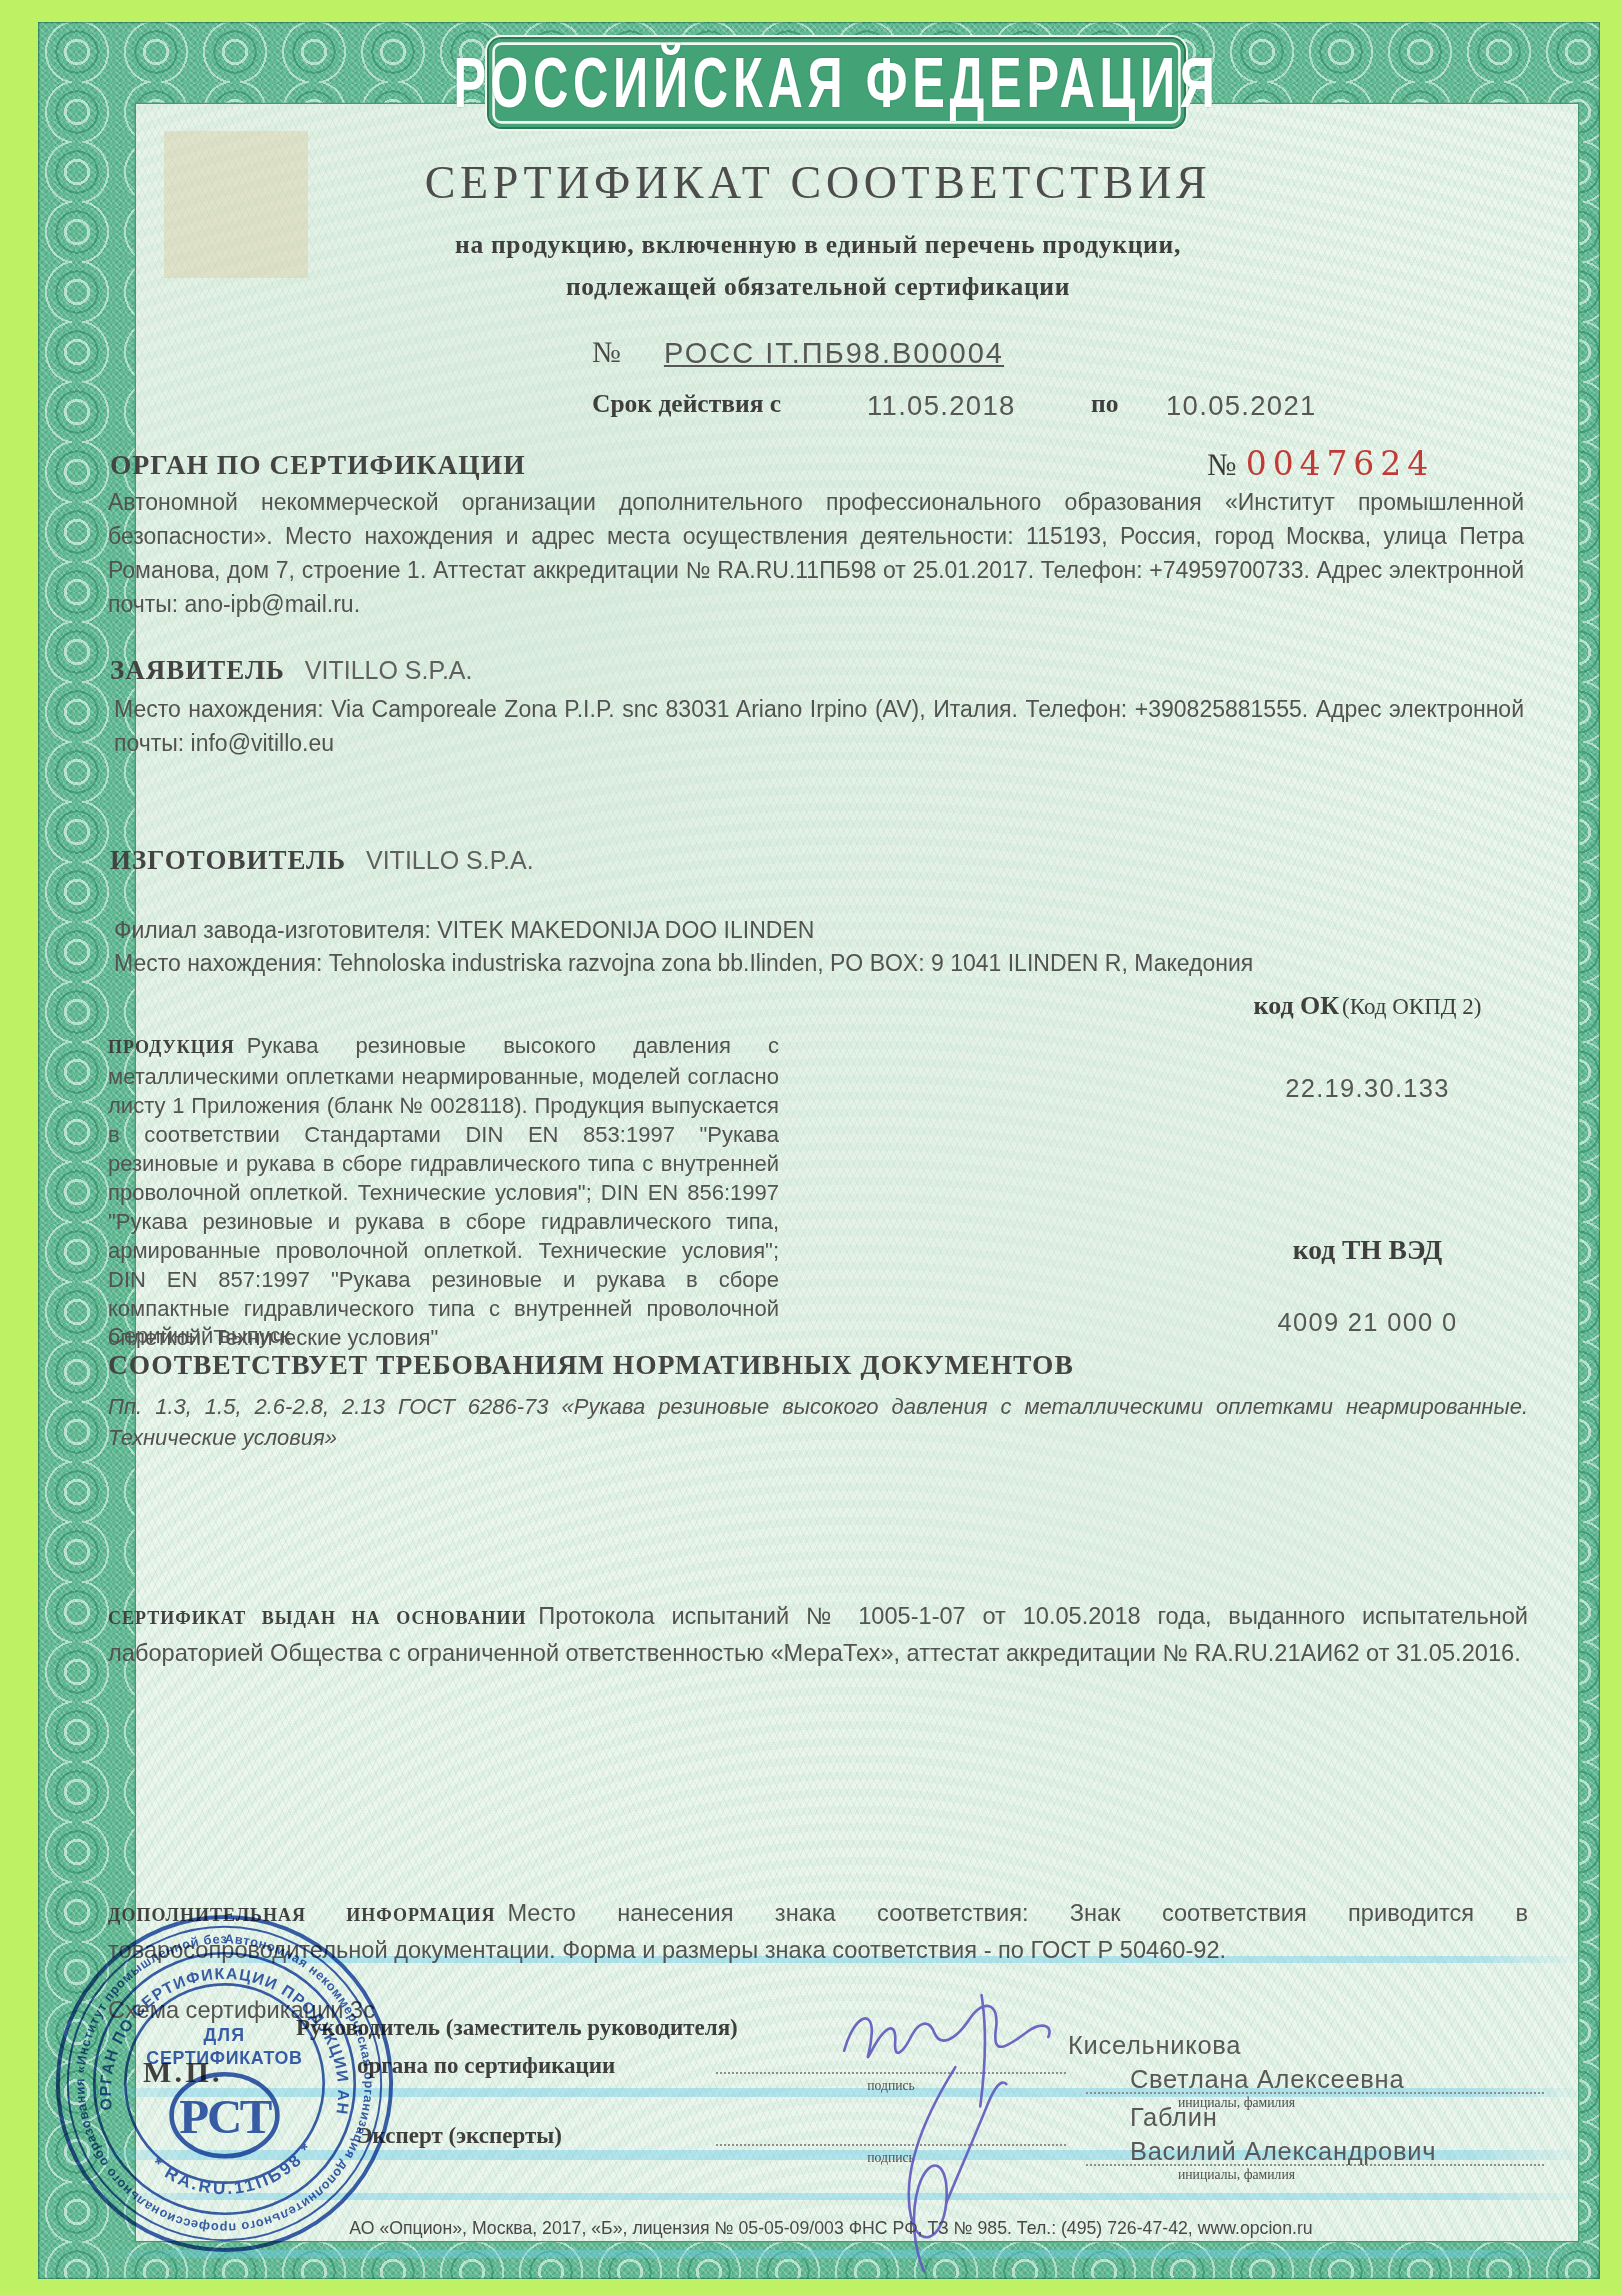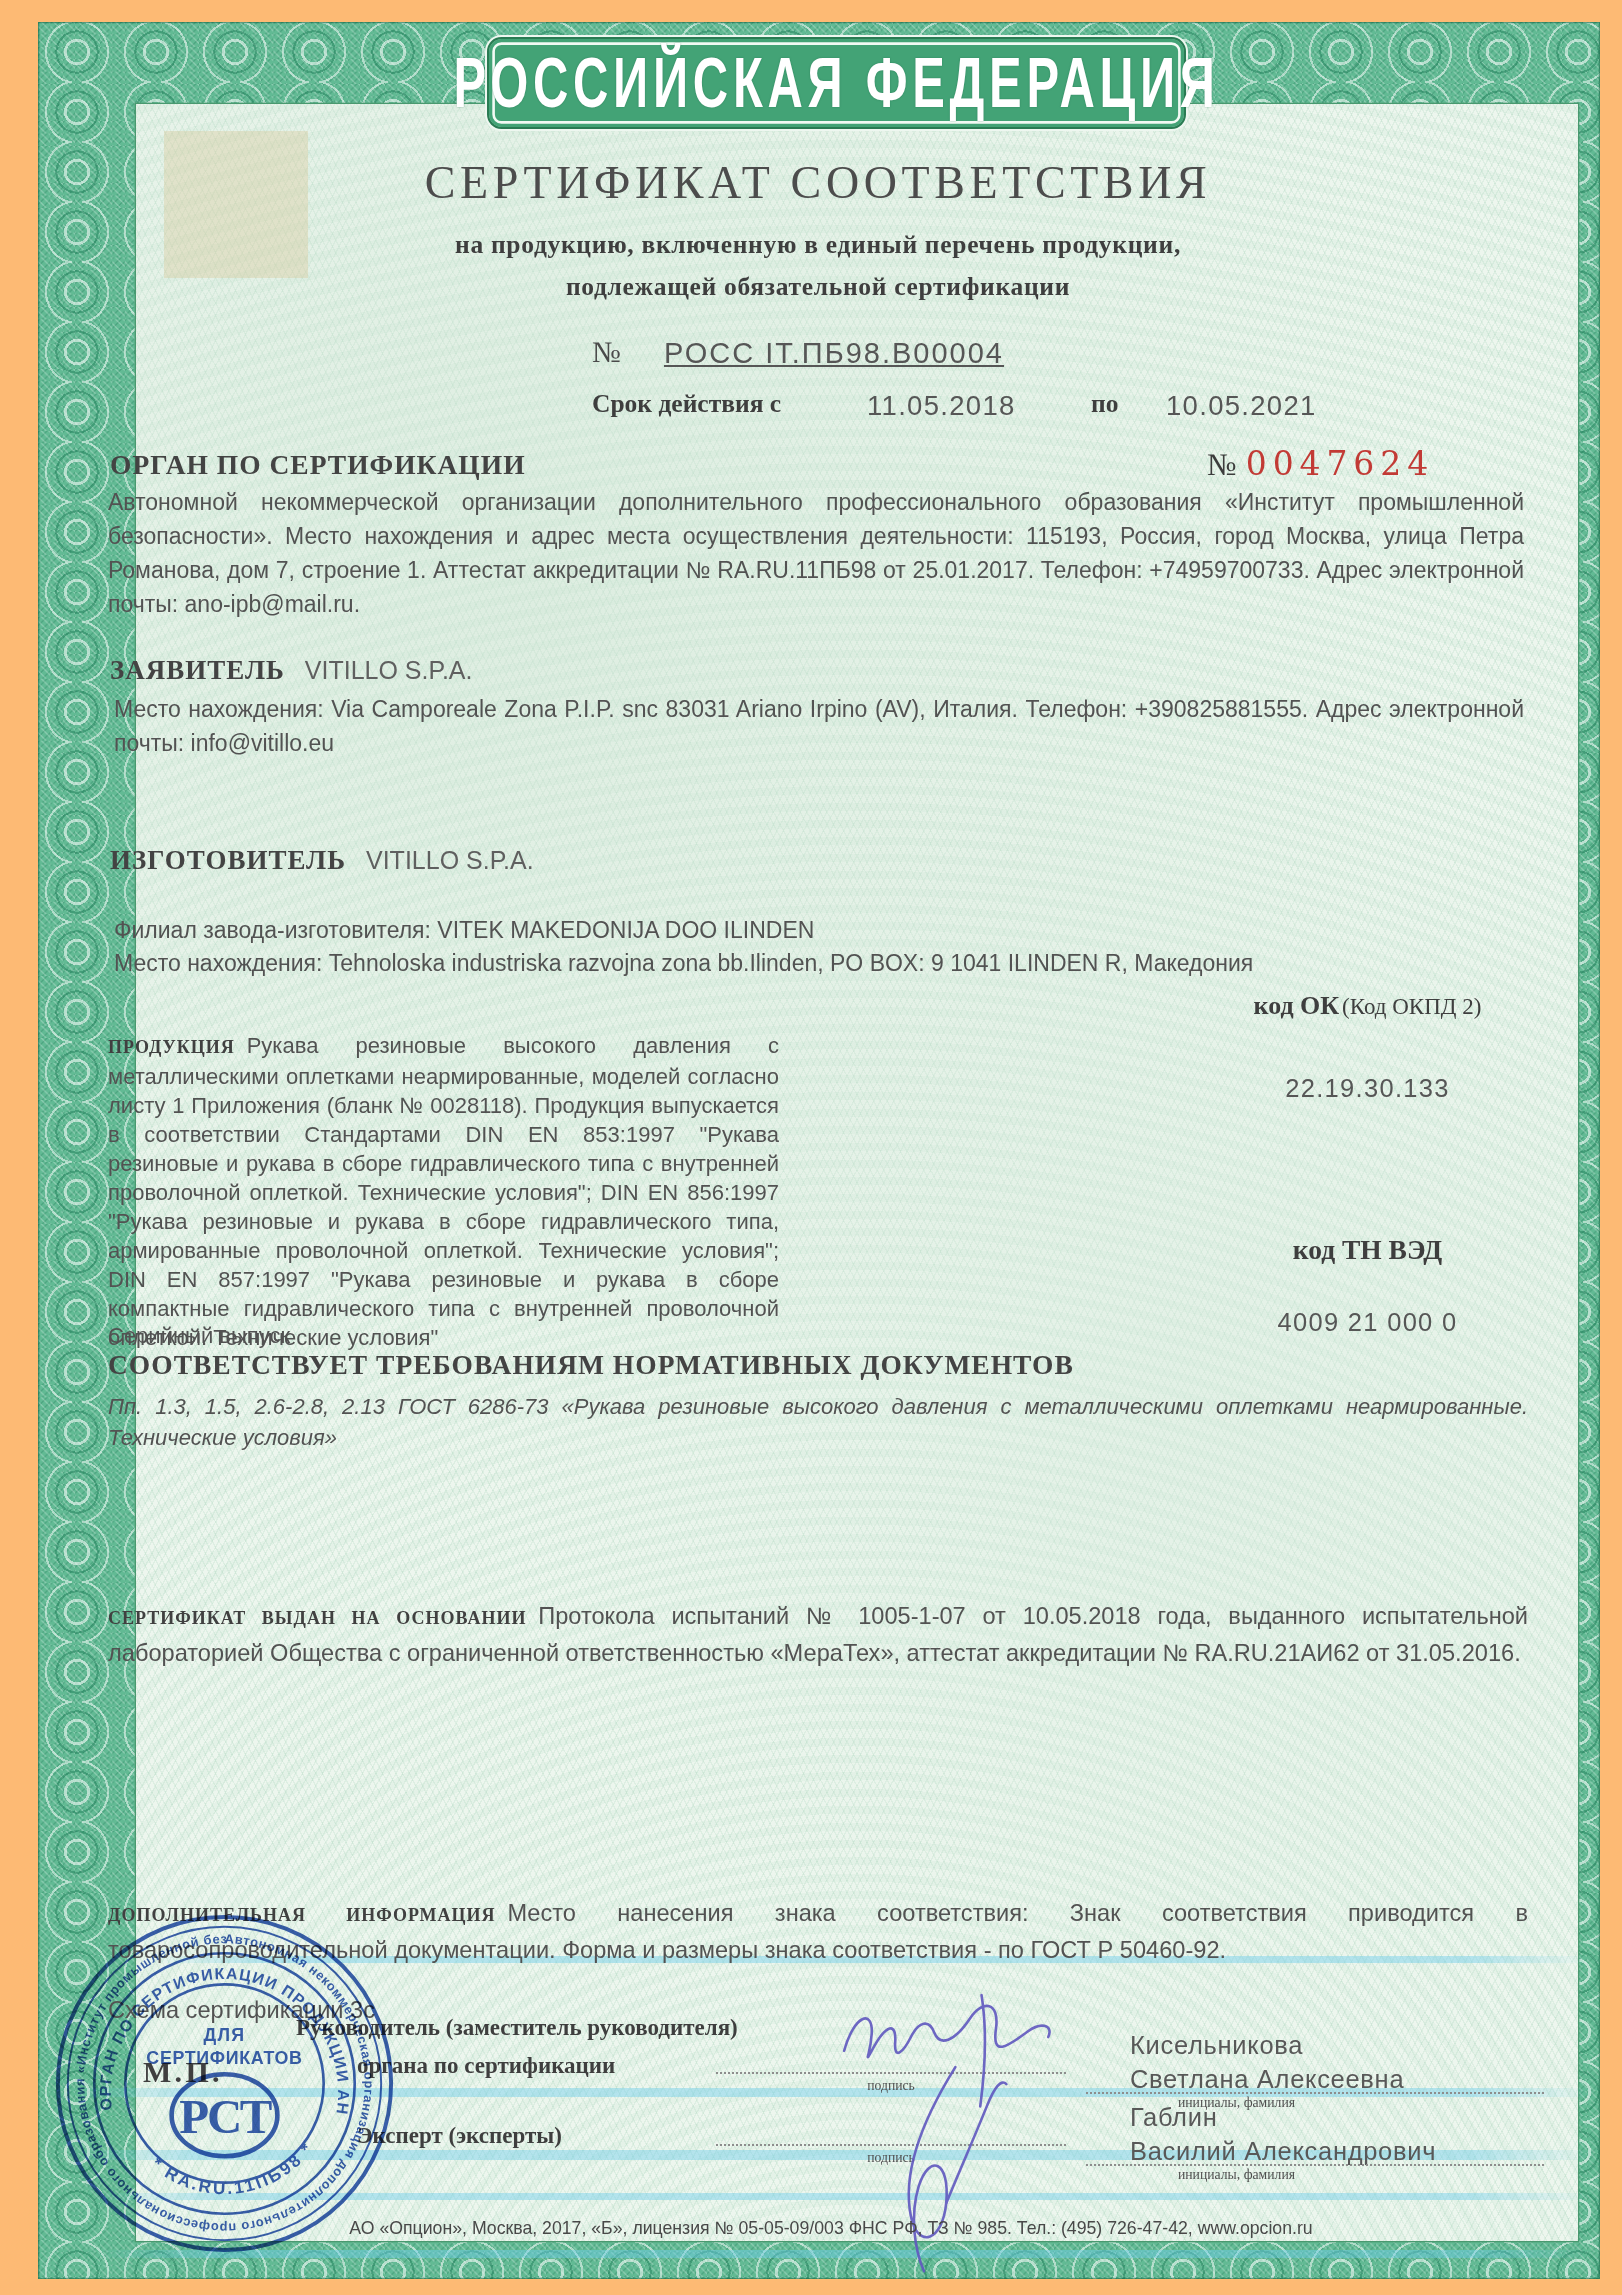--- a/index.html
+++ b/index.html
@@ -1,16 +1,16 @@
 <!DOCTYPE html>
 <html style="font-size:10.5px"><head>
 <meta charset="utf-8">
 <style>
   html,body{margin:0;padding:0;background:#f6f6f2;}
-  .canvas{position:relative;width:1622px;height:2295px;background:#fdba74;overflow:hidden;
+  .canvas{position:relative;width:1622px;height:2295px;background:#bef264;overflow:hidden;
           font-family:"Liberation Sans",sans-serif;}
   
   .scan-line{position:absolute;left:60px;top:26px;width:2px;height:150px;background:rgba(180,180,180,.5);}
   
   .frame{position:absolute;left:38px;top:22px;width:1562px;height:2257px;
     background-color:#62ba94;
     background-image:
       repeating-radial-gradient(circle at 39px 30px, rgba(255,255,255,0) 0 10.5px, rgba(255,255,255,.55) 10.5px 13px, rgba(255,255,255,0) 13px 19.6px, rgba(27,122,86,.45) 19.6px 21.6px, rgba(27,122,86,0) 21.6px 30px, rgba(255,255,255,.5) 30px 32px, rgba(255,255,255,0) 32px 39px),
       repeating-linear-gradient(45deg, rgba(255,255,255,.25) 0 1.3px, rgba(255,255,255,0) 1.3px 5.2px),
       repeating-linear-gradient(-45deg, rgba(23,110,78,.28) 0 1.3px, rgba(23,110,78,0) 1.3px 5.2px);
@@ -142,21 +142,21 @@
 
   <p class="para" style="left:108px;top:1896px;width:1420px;font-size:23.6px;line-height:35px;"><span class="inline-h">ДОПОЛНИТЕЛЬНАЯ ИНФОРМАЦИЯ</span><span>Место нанесения знака соответствия: Знак соответствия приводится в товаросопроводительной документации. Форма и размеры знака соответствия - по ГОСТ Р 50460-92.</span></p>
   <div class="body-txt" style="position:absolute;left:108px;top:1997px;font-size:23.6px;">Схема сертификации 3с</div>
 
   <div class="mp">М.П.</div>
 
   <div class="sig-label" style="left:296px;top:2015px;">Руководитель (заместитель руководителя)</div>
   <div class="sig-label" style="left:357px;top:2053px;">органа по сертификации</div>
   <div class="dotline" style="left:716px;top:2046px;width:350px;height:26px;"></div>
   <div class="cap" style="left:716px;top:2078px;width:350px;">подпись</div>
-  <div class="sig-name" style="left:1130px;top:2031px;">Кисельникова</div>
+  <div class="sig-name" style="left:1068px;top:2031px;">Кисельникова</div>
   <div class="sig-name" style="left:1130px;top:2065px;">Светлана Алексеевна</div>
   <div class="dotline" style="left:1086px;top:2066px;width:458px;height:26px;"></div>
   <div class="cap" style="left:1086px;top:2095px;width:301px;">инициалы, фамилия</div>
 
   <div class="sig-label" style="left:357px;top:2123px;">Эксперт (эксперты)</div>
   <div class="dotline" style="left:716px;top:2118px;width:350px;height:26px;"></div>
   <div class="cap" style="left:716px;top:2150px;width:350px;">подпись</div>
   <div class="sig-name" style="left:1130px;top:2103px;">Габлин</div>
   <div class="sig-name" style="left:1130px;top:2137px;">Василий Александрович</div>
   <div class="dotline" style="left:1086px;top:2138px;width:458px;height:26px;"></div>

